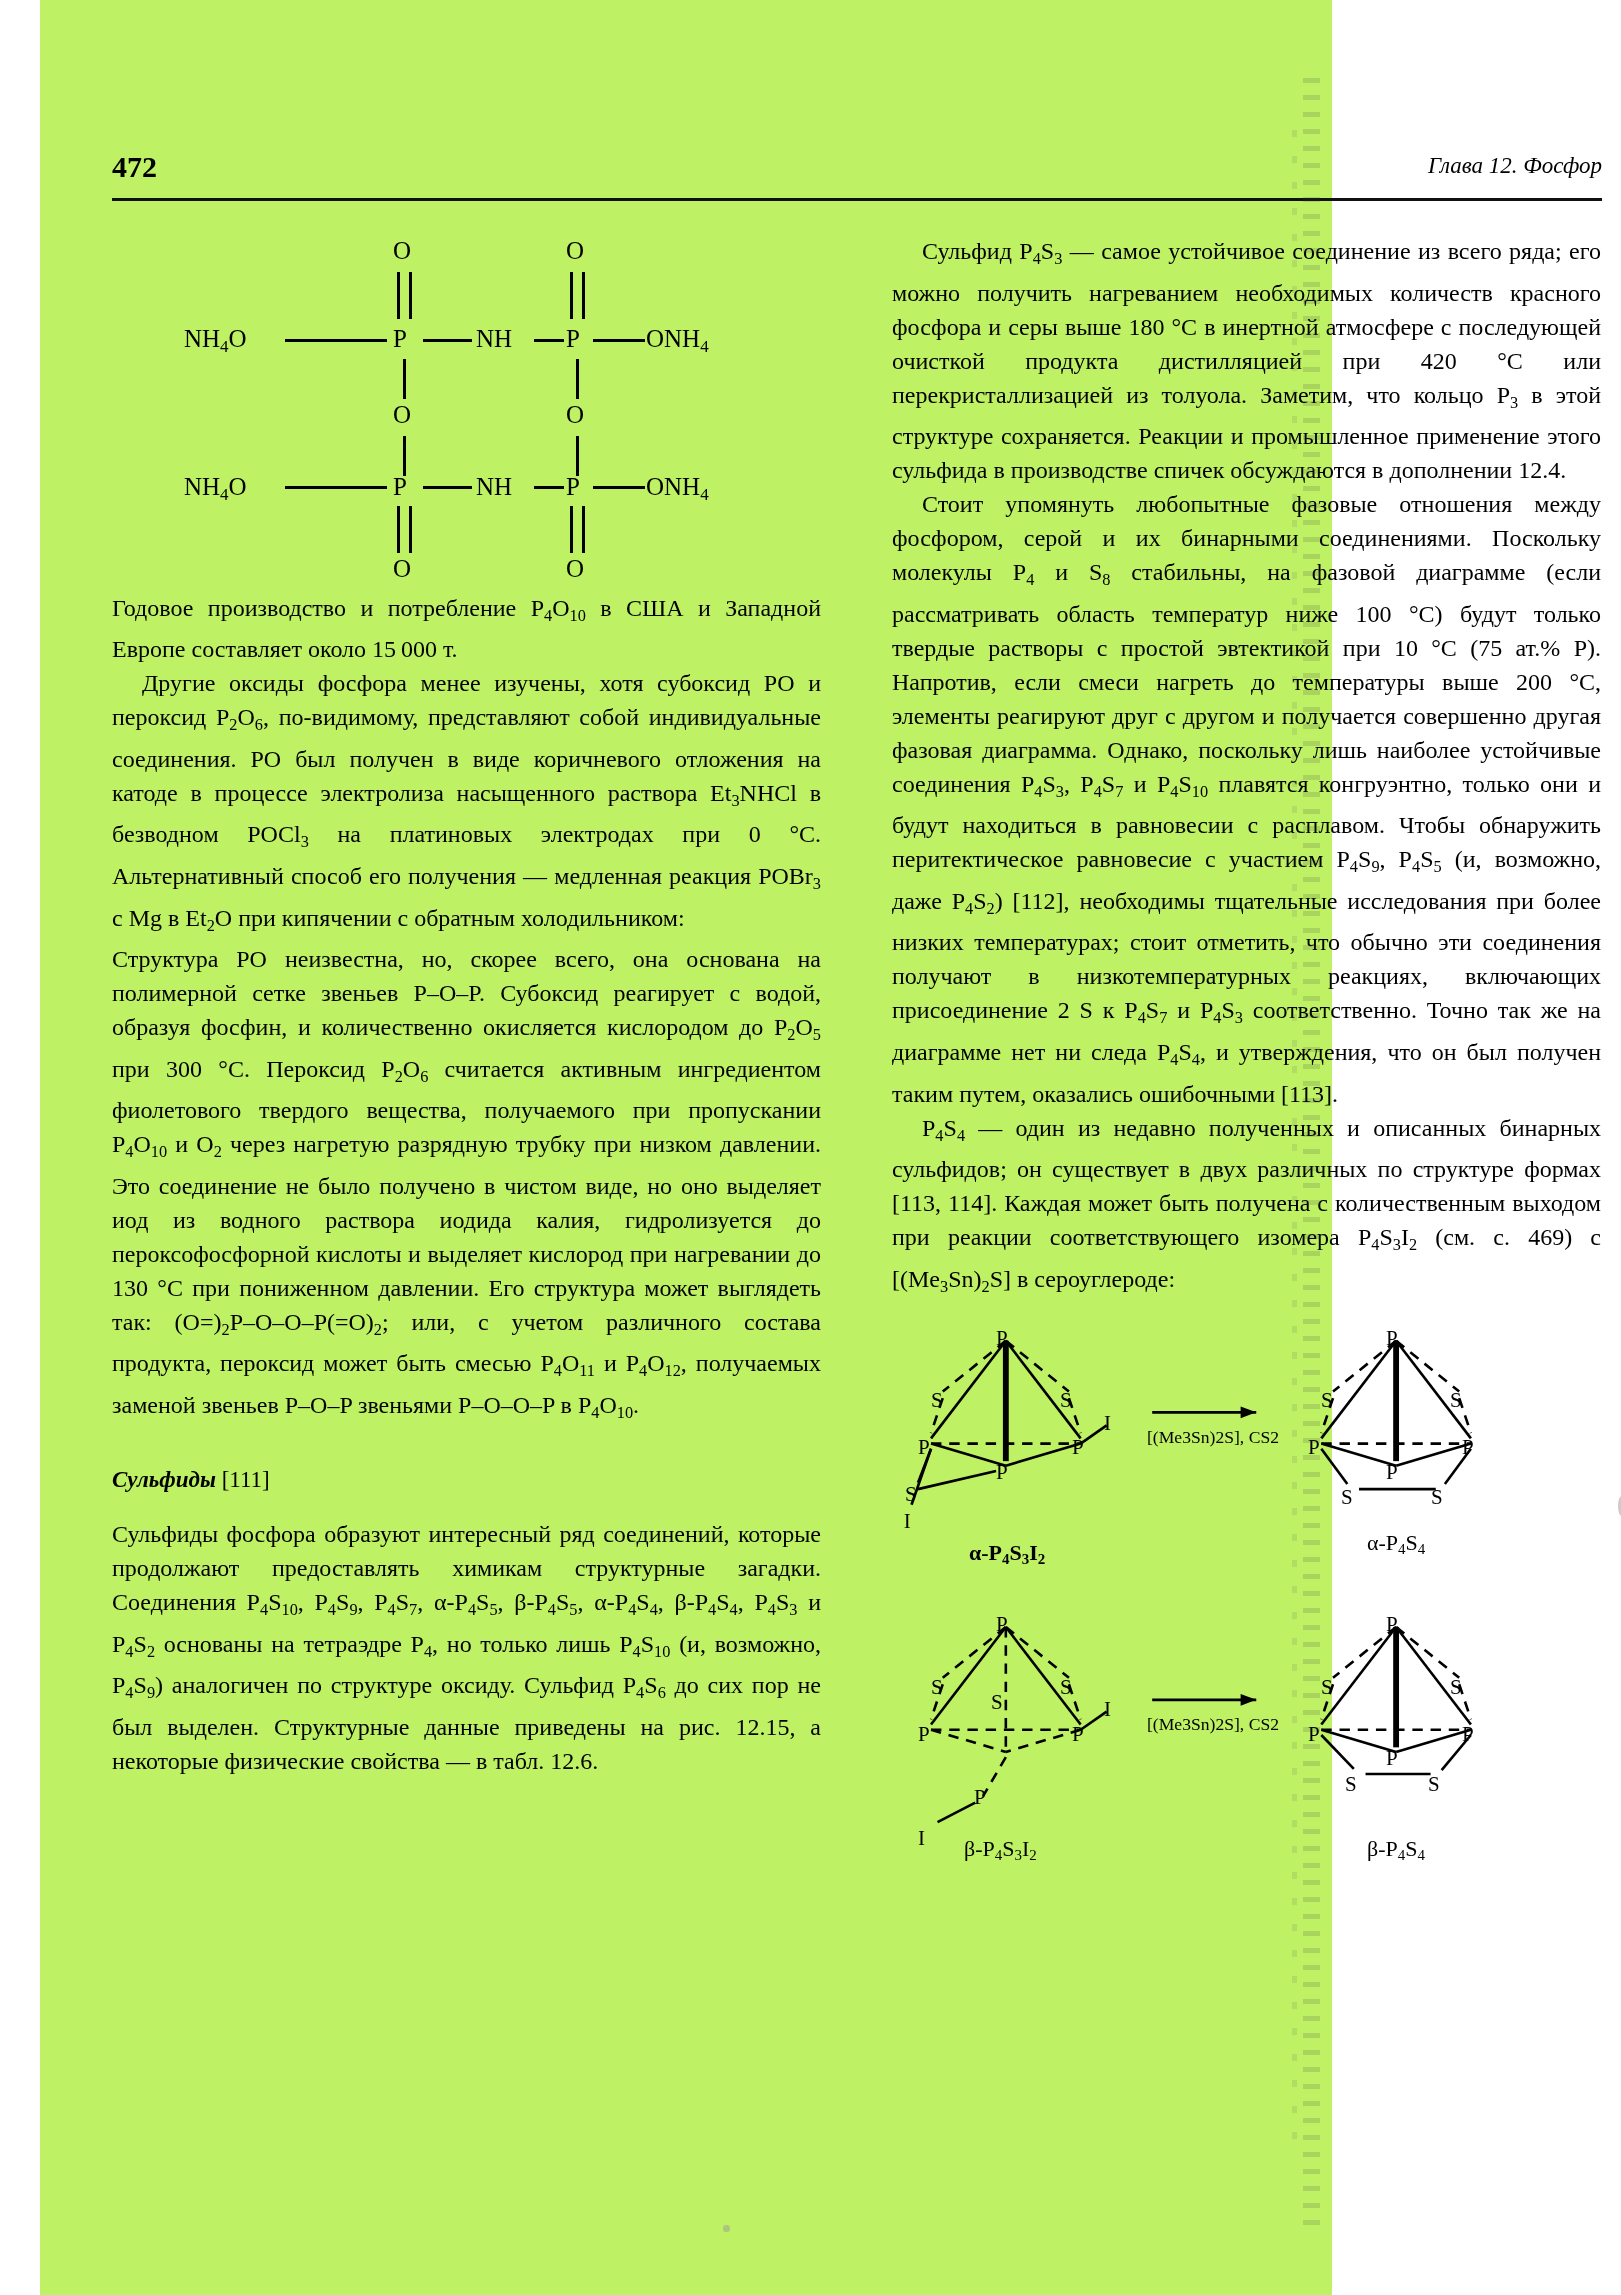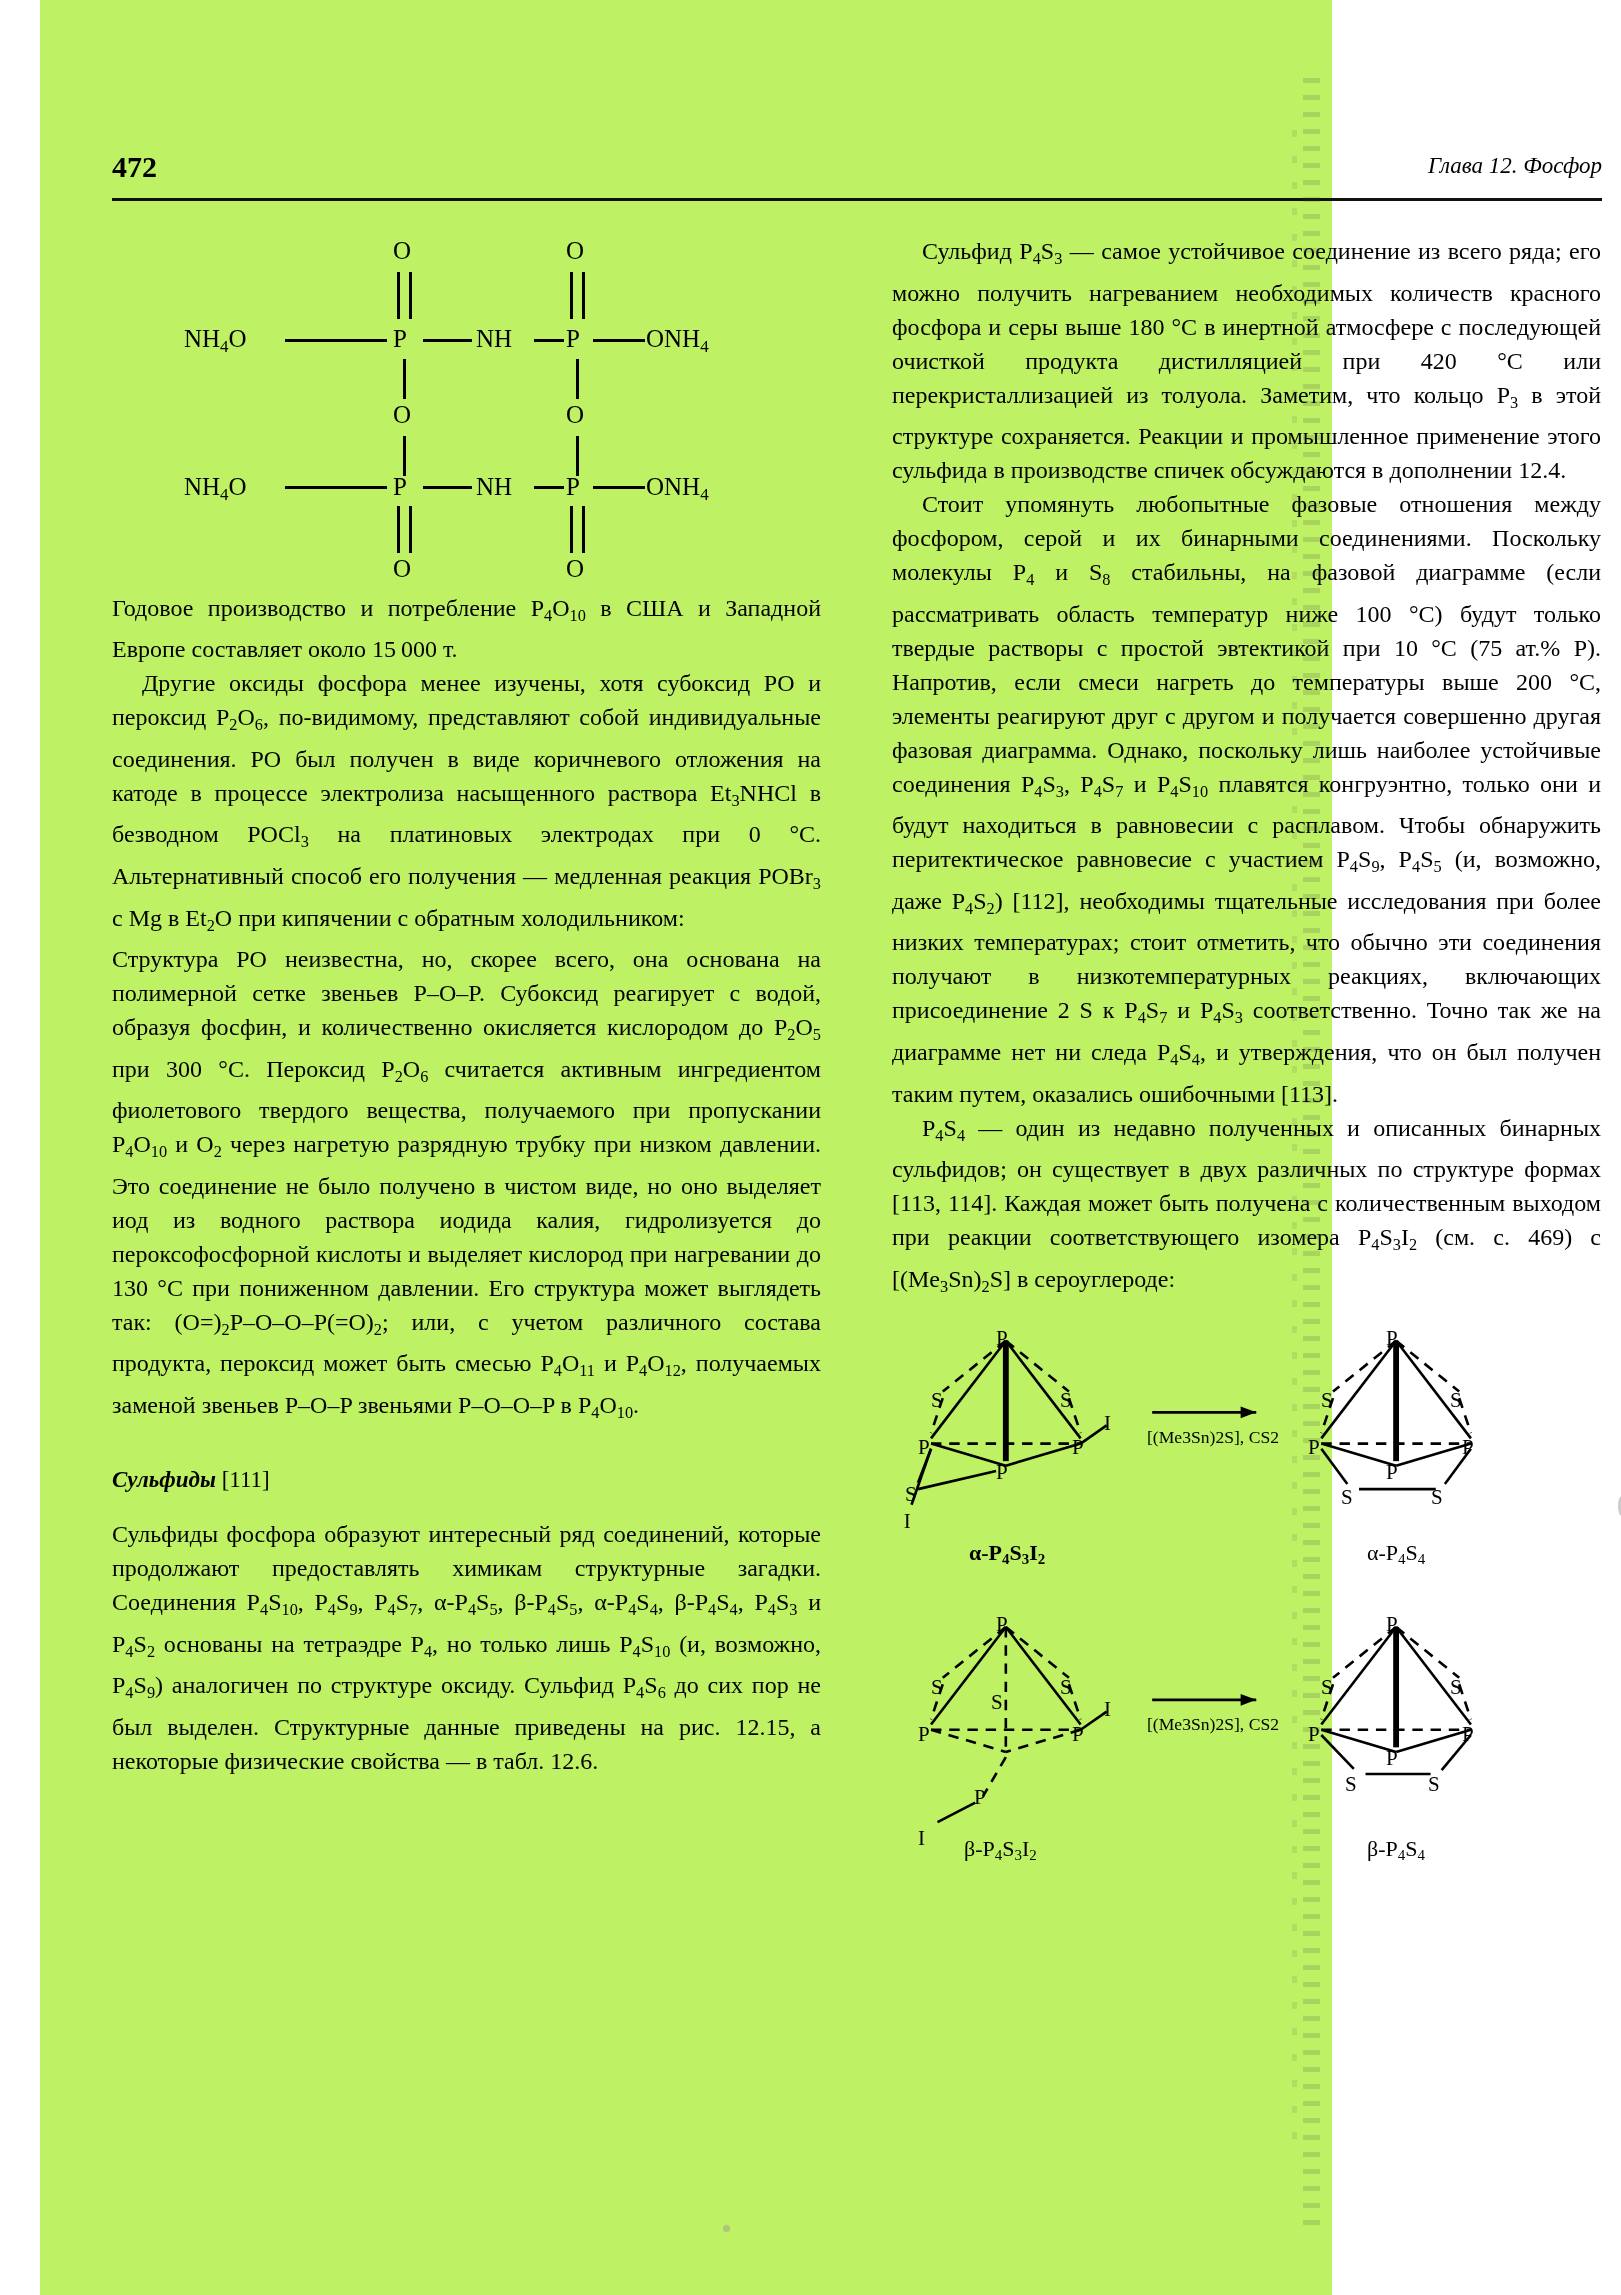--- a/index.html
+++ b/index.html
@@ -322,21 +322,21 @@
       <div class="dglabel" style="left:416px;top:396px;">P</div>
       <div class="dglabel" style="left:570px;top:396px;">P</div>
       <div class="dglabel" style="left:494px;top:420px;">P</div>
       <div class="dglabel" style="left:453px;top:446px;">S</div>
       <div class="dglabel" style="left:536px;top:446px;">S</div>
 
       <div class="dgsmall" style="left:255px;top:99px;">[(Me3Sn)2S], CS2</div>
       <div class="dgsmall" style="left:255px;top:386px;">[(Me3Sn)2S], CS2</div>
 
       <div class="dgcaption" style="left:77px;top:215px;font-weight:bold;">α-P<sub>4</sub>S<sub>3</sub>I<sub>2</sub></div>
-      <div class="dgcaption" style="left:475px;top:215px;">α-P<sub>4</sub>S<sub>4</sub></div>
+      <div class="dgcaption" style="left:475px;top:205px;">α-P<sub>4</sub>S<sub>4</sub></div>
       <div class="dgcaption" style="left:72px;top:511px;">β-P<sub>4</sub>S<sub>3</sub>I<sub>2</sub></div>
       <div class="dgcaption" style="left:475px;top:511px;">β-P<sub>4</sub>S<sub>4</sub></div>
     </div>
   </div>
 
   <div class="edge"></div>
   <div class="edge2"></div>
   <div class="speck" style="left:1581px;top:117px;width:6.5px;height:17px;"></div>
   <div class="speck" style="left:1586px;top:657px;width:5.2px;height:26px;"></div>
   <div class="speck" style="left:1578px;top:1496px;width:7.8px;height:19.5px;"></div>

